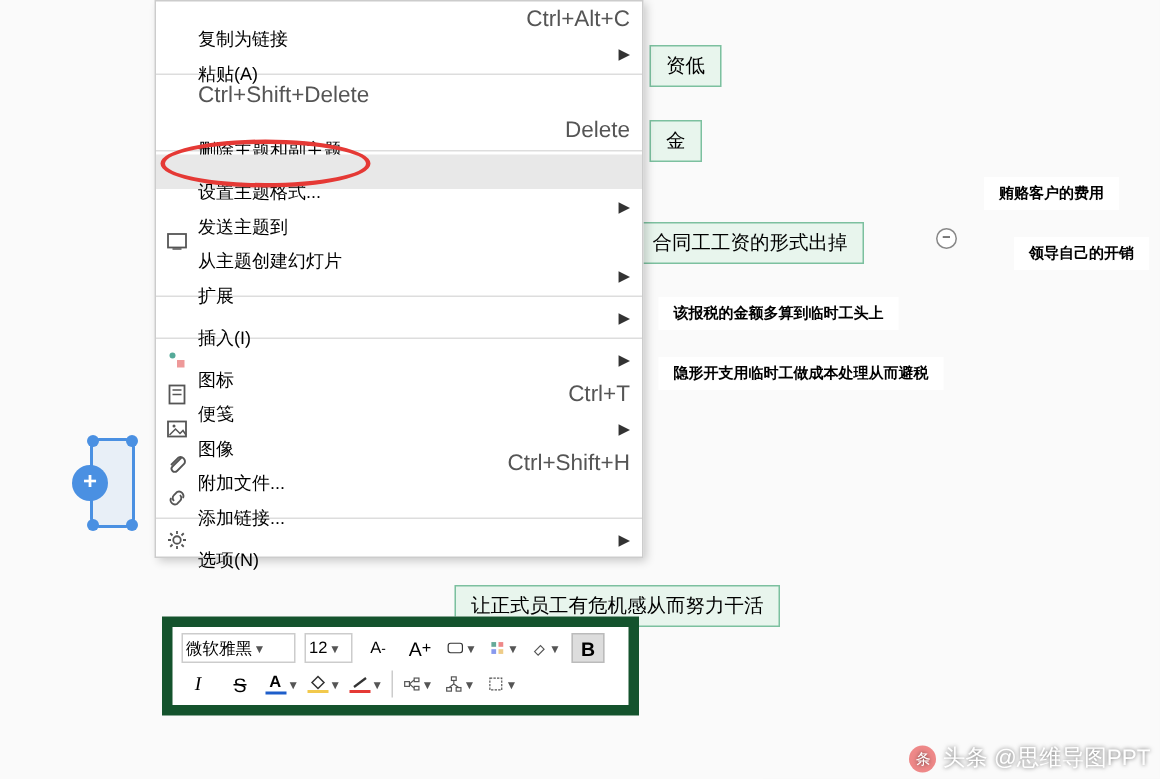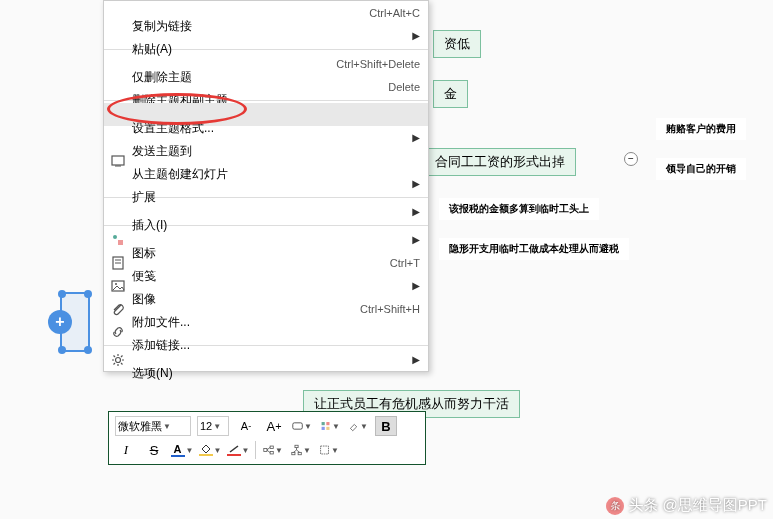--- a/index.html
+++ b/index.html
@@ -20,27 +20,27 @@
     .handle-dot { position: absolute; width: 8px; height: 8px; border-radius: 50%; background: #4a90e2; }
     .plus-btn { position: absolute; left: -14px; top: 50%; transform: translateY(-50%); width: 24px; height: 24px; border-radius: 50%; background: #4a90e2; color: #fff; display: flex; align-items: center; justify-content: center; font-size: 16px; font-weight: bold; }
     .expand-btn { position: absolute; width: 14px; height: 14px; border: 1px solid #888; border-radius: 50%; background: #fff; display: flex; align-items: center; justify-content: center; font-size: 10px; line-height: 1; }
     
     
     .context-menu { position: absolute; left: 103px; top: 0; width: 326px; background: #fff; border: 1px solid #ccc; box-shadow: 2px 2px 6px rgba(0,0,0,0.2); font-size: 12px; }
     .menu-item { display: flex; align-items: center; height: 23px; padding: 0 8px 0 28px; position: relative; cursor: default; }
     .menu-item.highlighted { background: #e8e8e8; }
     .menu-item .icon { position: absolute; left: 6px; width: 16px; height: 16px; display: flex; align-items: center; justify-content: center; }
     .menu-item .label { flex: 1; margin-top: 28px; }
-    .menu-item .shortcut { color: #555; font-size: 11px; }
+    .menu-item .shortcut { color: #555; font-size: 15px; }
     .menu-item .submenu-arrow { color: #333; font-size: 10px; margin-left: 4px; }
     .menu-sep { height: 1px; background: #ddd; margin: 2px 0; }
     .red-circle { position: absolute; left: 107px; top: 93px; width: 140px; height: 32px; border: 3px solid #e53935; border-radius: 50%; pointer-events: none; z-index: 100; }
     
     
-    .toolbar { position: absolute; left: 108px; top: 411px; width: 318px; background: #fff; border: 1px solid #14532d; padding: 4px 6px; display: flex; flex-direction: column; gap: 4px; }
+    .toolbar { position: absolute; left: 108px; top: 411px; width: 318px; background: #fff; border: 7px solid #14532d; padding: 4px 6px; display: flex; flex-direction: column; gap: 4px; }
     .toolbar-row { display: flex; align-items: center; gap: 6px; }
     .tb-select { border: 1px solid #ccc; height: 20px; font-size: 11px; padding: 0 2px; background: #fff; display: flex; align-items: center; }
     .tb-btn { width: 22px; height: 20px; border: 1px solid transparent; display: flex; align-items: center; justify-content: center; font-size: 13px; cursor: default; }
     .tb-btn.bold-active { background: #ddd; border-color:#bbb; font-weight: bold; }
     .tb-dropdown { display: flex; align-items: center; }
     .tb-caret { font-size: 8px; margin-left: 1px; color: #555; }
     .color-bar { width: 14px; height: 2px; display: block; }
     
     
     .watermark { position: absolute; right: 6px; bottom: 4px; color: #fff; font-size: 15px; text-shadow: 0 0 3px rgba(0,0,0,0.6); display: flex; align-items: center; gap: 4px; }
@@ -57,21 +57,21 @@
     <path d="M 0 157 Q 30 157 60 157" stroke="#4a90e2" stroke-width="2" fill="none"></path>
     <path d="M 0 325 Q 30 325 60 325" stroke="#4a90e2" stroke-width="2" fill="none"></path>
     <path d="M 590 160 Q 625 160 640 130 L 655 130" stroke="#999" stroke-width="1.5" fill="none"></path>
     <path d="M 590 160 Q 625 160 640 170 L 655 170" stroke="#999" stroke-width="1.5" fill="none"></path>
   </svg>
 
   <div class="mind-node green-fill" style="left:433px;top:30px"><span>资低</span></div>
   <div class="mind-node green-fill" style="left:433px;top:80px"><span>金</span></div>
   <div class="mind-node plain" style="left:656px;top:118px"><span>贿赂客户的费用</span></div>
   <div class="mind-node green-fill" style="left:424px;top:148px"><span>合同工工资的形式出掉</span></div>
-  <div class="mind-node plain" style="left:656px;top:158px"><span>领导自己的开销</span></div>
+  <div class="mind-node plain" style="left:676px;top:158px"><span>领导自己的开销</span></div>
   <div class="mind-node plain" style="left:439px;top:198px"><span>该报税的金额多算到临时工头上</span></div>
   <div class="mind-node green-fill" style="left:303px;top:390px"><span>让正式员工有危机感从而努力干活</span></div>
   <div class="mind-node plain" style="left:439px;top:238px"><span>隐形开支用临时工做成本处理从而避税</span></div>
 
   <div class="expand-btn" style="left:624px;top:152px">
       <span>−</span>
     </div>
 
   <div class="selected-handle">
     <div class="handle-dot" style="left:-4px;top:-4px"></div>
@@ -85,21 +85,20 @@
     <div class="menu-item">
         <span class="label">复制为链接</span>
         <span class="shortcut">Ctrl+Alt+C</span>
       </div>
     <div class="menu-item">
         <span class="label">粘贴(A)</span>
         <span class="submenu-arrow">▶</span>
       </div>
     <div class="menu-sep"></div>
     <div class="menu-item">
-        <span class="label">仅删除主题</span>
         <span class="shortcut">Ctrl+Shift+Delete</span>
       </div>
     <div class="menu-item">
         <span class="label">删除主题和副主题</span>
         <span class="shortcut">Delete</span>
       </div>
     <div class="menu-sep"></div>
     <div class="menu-item highlighted">
         <span class="label">设置主题格式...</span>
       </div>

